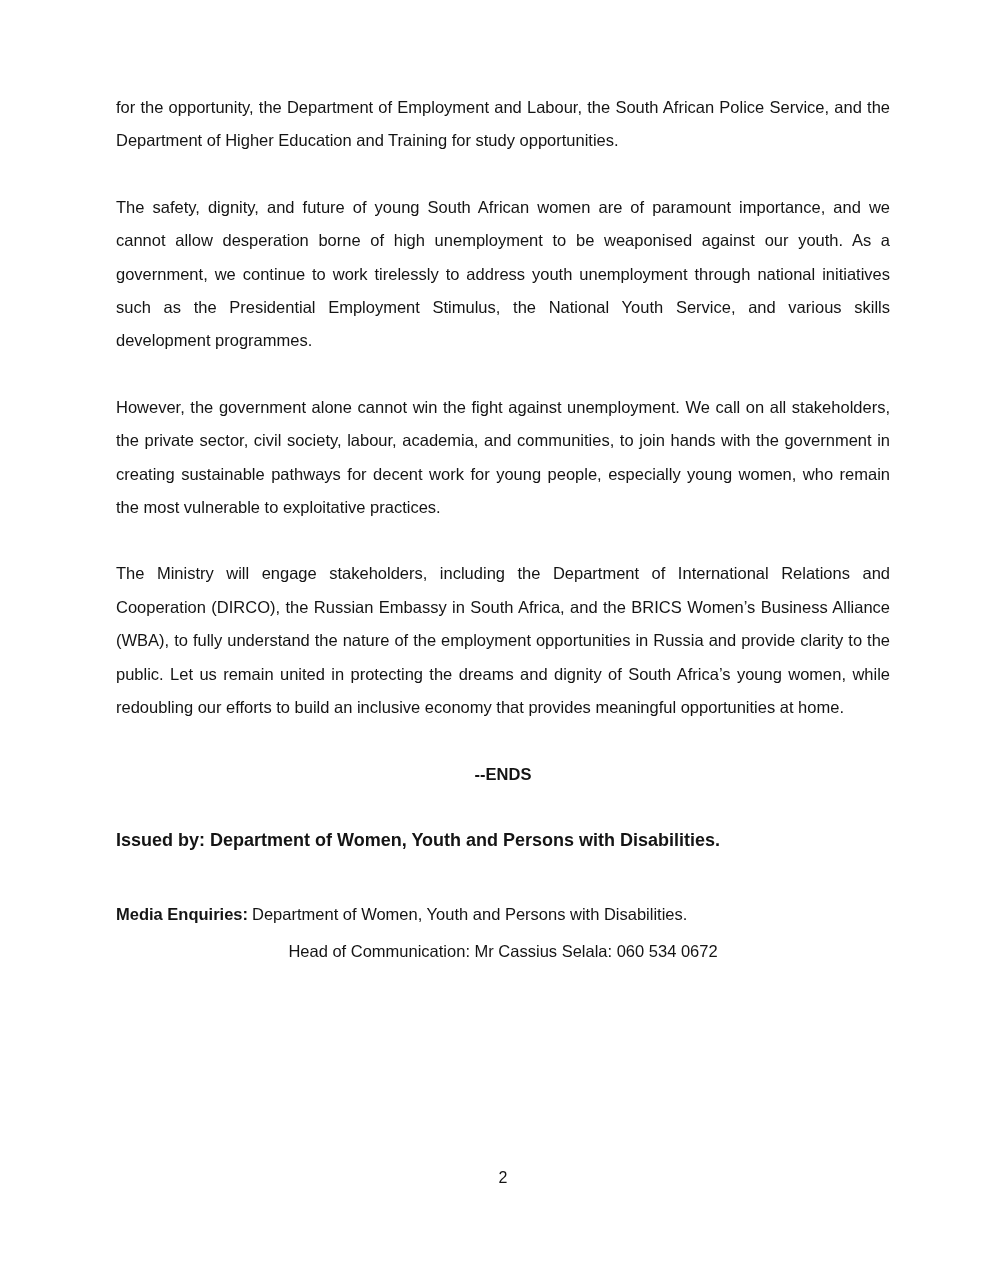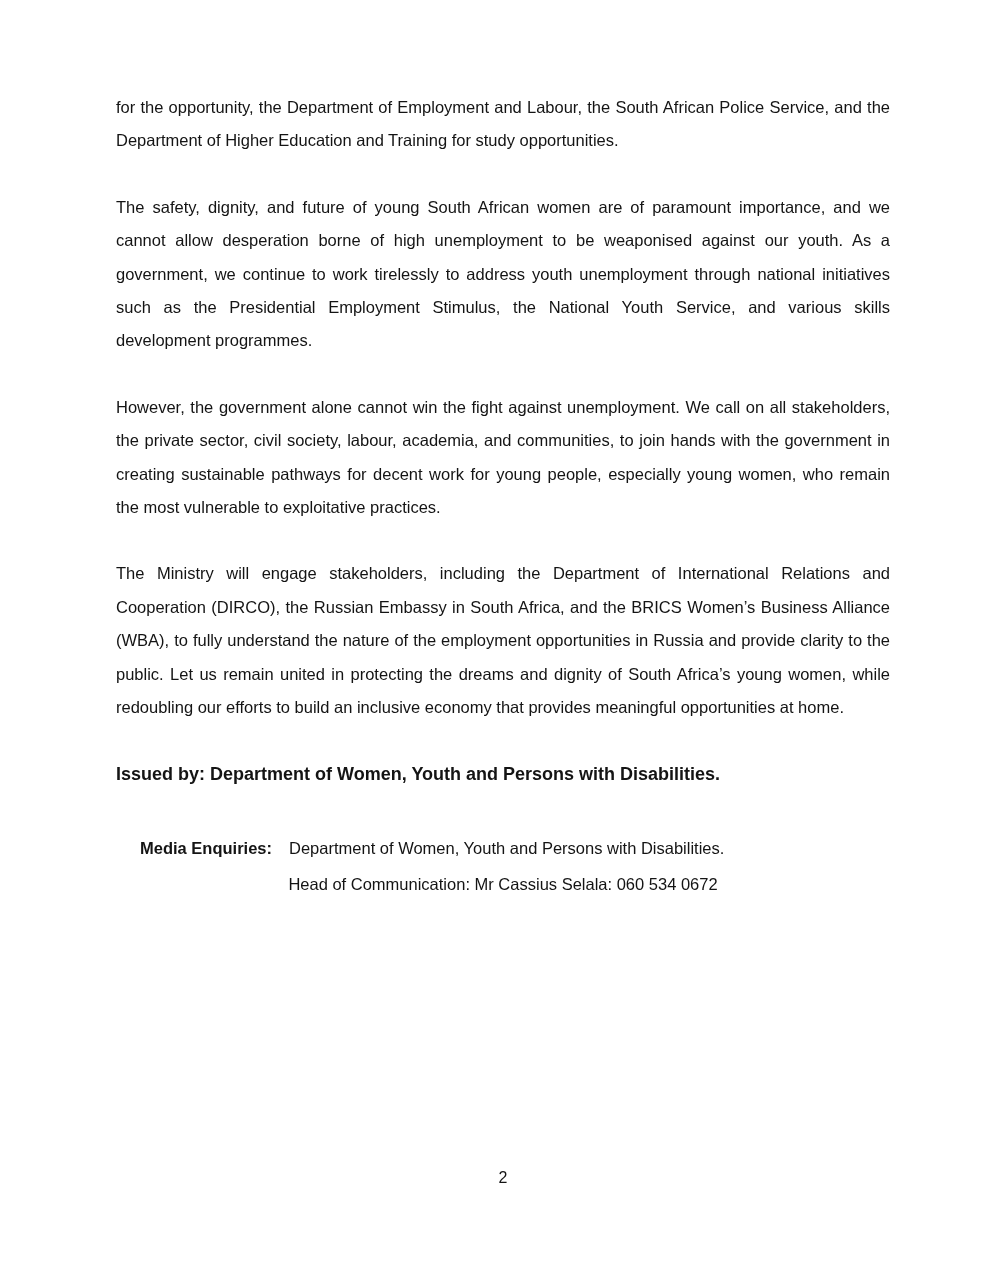--- a/index.html
+++ b/index.html
@@ -46,24 +46,23 @@
     text-align: left;
   }
   .media {
     margin: 0;
     font-size: 16.5px;
     line-height: 33.4px;
     text-align: left;
   }
   .media .label {
     font-weight: bold;
-    margin-left: 24px;
   }
   .media .value {
-    margin-left: 17px;
+    margin-left: 4px;
   }
   .head-comm {
     margin: 3px 0 0 0;
     font-size: 16.5px;
     line-height: 33.4px;
     text-align: center;
   }
   .page-number {
     position: absolute;
     top: 1161px;
@@ -81,20 +80,21 @@
   <div class="content">
 
     <p class="para">for the opportunity, the Department of Employment and Labour, the South African Police Service, and the Department of Higher Education and Training for study opportunities.</p>
 
     <p class="para">The safety, dignity, and future of young South African women are of paramount importance, and we cannot allow desperation borne of high unemployment to be weaponised against our youth. As a government, we continue to work tirelessly to address youth unemployment through national initiatives such as the Presidential Employment Stimulus, the National Youth Service, and various skills development programmes.</p>
 
     <p class="para">However, the government alone cannot win the fight against unemployment. We call on all stakeholders, the private sector, civil society, labour, academia, and communities, to join hands with the government in creating sustainable pathways for decent work for young people, especially young women, who remain the most vulnerable to exploitative practices.</p>
 
     <p class="para">The Ministry will engage stakeholders, including the Department of International Relations and Cooperation (DIRCO), the Russian Embassy in South Africa, and the BRICS Women’s Business Alliance (WBA), to fully understand the nature of the employment opportunities in Russia and provide clarity to the public. Let us remain united in protecting the dreams and dignity of South Africa’s young women, while redoubling our efforts to build an inclusive economy that provides meaningful opportunities at home.</p>
 
+    <p class="ends">--ENDS</p>
 
     <p class="issued">Issued by: Department of Women, Youth and Persons with Disabilities.</p>
 
     <p class="media"><span class="label">Media Enquiries:</span><span class="value">Department of Women, Youth and Persons with Disabilities.</span></p>
 
     <p class="head-comm">Head of Communication: Mr Cassius Selala: 060 534 0672</p>
 
   </div>
 
   <div class="page-number">2</div>

